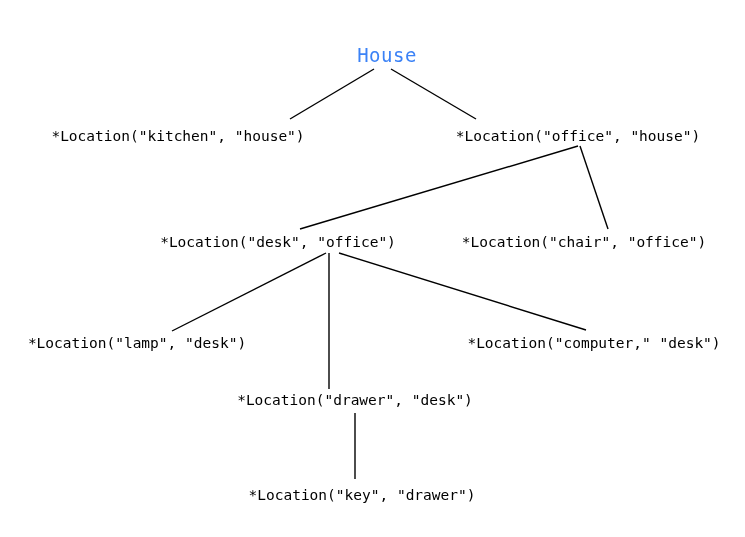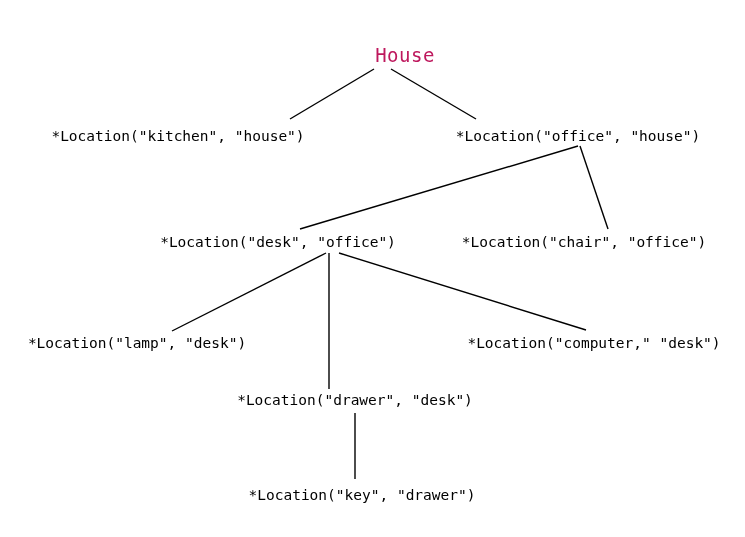--- a/index.html
+++ b/index.html
@@ -50,21 +50,21 @@
       <line x1="391" y1="69" x2="476" y2="119" stroke="#000000" stroke-width="1.4"></line>
       <line x1="578" y1="146" x2="300" y2="229" stroke="#000000" stroke-width="1.4"></line>
       <line x1="580" y1="146" x2="608" y2="229" stroke="#000000" stroke-width="1.4"></line>
       <line x1="326" y1="253" x2="172" y2="331" stroke="#000000" stroke-width="1.4"></line>
       <line x1="329" y1="253" x2="329" y2="389" stroke="#000000" stroke-width="1.4"></line>
       <line x1="339" y1="253" x2="586" y2="330" stroke="#000000" stroke-width="1.4"></line>
       <line x1="355" y1="413" x2="355" y2="479" stroke="#000000" stroke-width="1.4"></line>
     </svg>
 
   <div id="node-layer">
-      <div class="node node-root" style="left: 405px; top: 55px; transform: translate(-50%, -50%); color: #be185d;">House</div>
+      <div class="node node-root" style="left: 387px; top: 55px; transform: translate(-50%, -50%); color: #3b82f6;">House</div>
       <div class="node node-label" style="left: 178px; top: 136px; transform: translate(-50%, -50%); color: rgb(0, 0, 0);">*Location("kitchen", "house")</div>
       <div class="node node-label" style="left: 578px; top: 136px; transform: translate(-50%, -50%); color: rgb(0, 0, 0);">*Location("office", "house")</div>
       <div class="node node-label" style="left: 278px; top: 242px; transform: translate(-50%, -50%); color: rgb(0, 0, 0);">*Location("desk", "office")</div>
       <div class="node node-label" style="left: 584px; top: 242px; transform: translate(-50%, -50%); color: rgb(0, 0, 0);">*Location("chair", "office")</div>
       <div class="node node-label" style="left: 137px; top: 343px; transform: translate(-50%, -50%); color: rgb(0, 0, 0);">*Location("lamp", "desk")</div>
       <div class="node node-label" style="left: 594px; top: 343px; transform: translate(-50%, -50%); color: rgb(0, 0, 0);">*Location("computer," "desk")</div>
       <div class="node node-label" style="left: 355px; top: 400px; transform: translate(-50%, -50%); color: rgb(0, 0, 0);">*Location("drawer", "desk")</div>
       <div class="node node-label" style="left: 362px; top: 495px; transform: translate(-50%, -50%); color: rgb(0, 0, 0);">*Location("key", "drawer")</div>
     </div>
 

